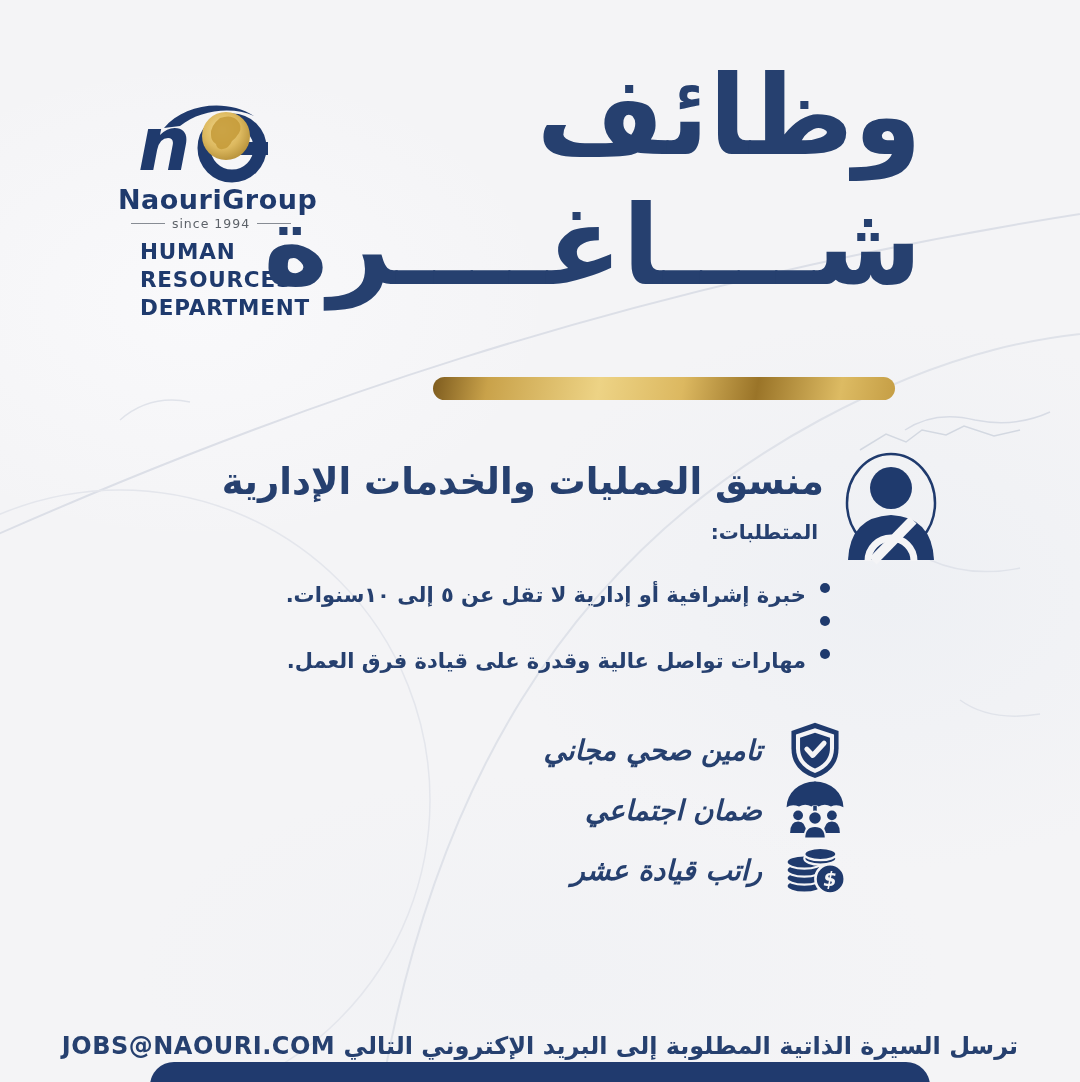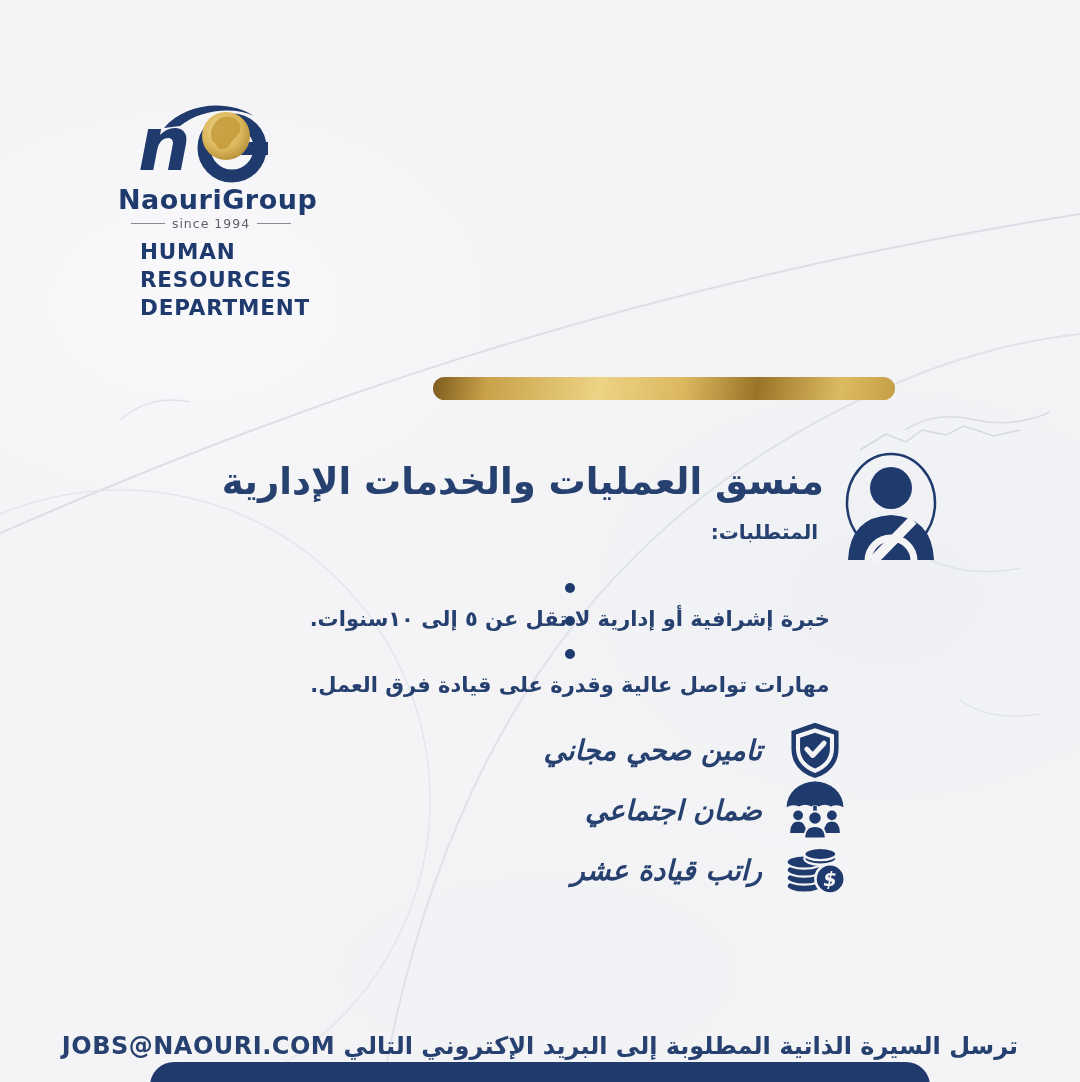--- a/index.html
+++ b/index.html
@@ -47,22 +47,22 @@
   .job-icon{position:absolute;left:832px;top:446px;width:118px;height:120px;}
   .job-title{
     position:absolute;right:256px;top:460px;direction:rtl;white-space:nowrap;
     font-size:37px;font-weight:700;color:#26406f;
   }
   .req-label{
     position:absolute;right:262px;top:520px;direction:rtl;
     font-size:20px;font-weight:700;color:#26406f;
   }
   .reqs{position:absolute;right:250px;top:583px;direction:rtl;display:flex;flex-direction:column;}
-  .req-row{display:flex;align-items:center;gap:14px;height:33px;
-    font-size:21px;font-weight:600;color:#26406f;white-space:nowrap;flex-direction:column;}
+  .req-row{display:flex;align-items:flex-start;gap:14px;height:33px;
+    font-size:21px;font-weight:600;color:#26406f;white-space:nowrap;}
   .req-row .dot{width:10px;height:10px;border-radius:50%;background:#1f3a6d;flex:none;}
 
   
   .benefits{position:absolute;right:232px;top:720px;direction:rtl;display:flex;flex-direction:column;font-style:italic;}
   .benefit-row{display:flex;align-items:center;gap:20px;height:60px;
     font-size:28px;font-weight:700;color:#26406f;white-space:nowrap;}
   .benefit-icon{width:66px;height:58px;flex:none;display:flex;align-items:center;justify-content:center;}
 
   
   .footer-line{
@@ -107,20 +107,24 @@
   <div class="brand">NaouriGroup</div>
   <div class="since-row">
     <span class="rule"></span>
     <span>since 1994</span>
     <span class="rule"></span>
   </div>
   <div class="dept">HUMAN
 RESOURCES
 DEPARTMENT</div>
 
+  <div class="headline">
+    <div class="l1">وظائف</div>
+    <div class="l2">شــــاغــــرة</div>
+  </div>
 
   <div class="gold-bar"></div>
 
   <svg class="job-icon" viewBox="0 0 118 120">
     <ellipse cx="59" cy="57" rx="44" ry="49" stroke="#1f3a6d" stroke-width="2.5" fill="none"></ellipse>
     <circle cx="59" cy="42" r="21" fill="#1f3a6d"></circle>
     <path d="M16 114 Q18 71 59 69 Q100 71 102 114 Z" fill="#1f3a6d"></path>
     <line x1="81" y1="74" x2="41" y2="115" stroke="#f4f4f6" stroke-width="10"></line>
     <path d="M36 115 A 23 23 0 0 1 82 115" fill="none" stroke="#f4f4f6" stroke-width="7"></path>
   </svg>

